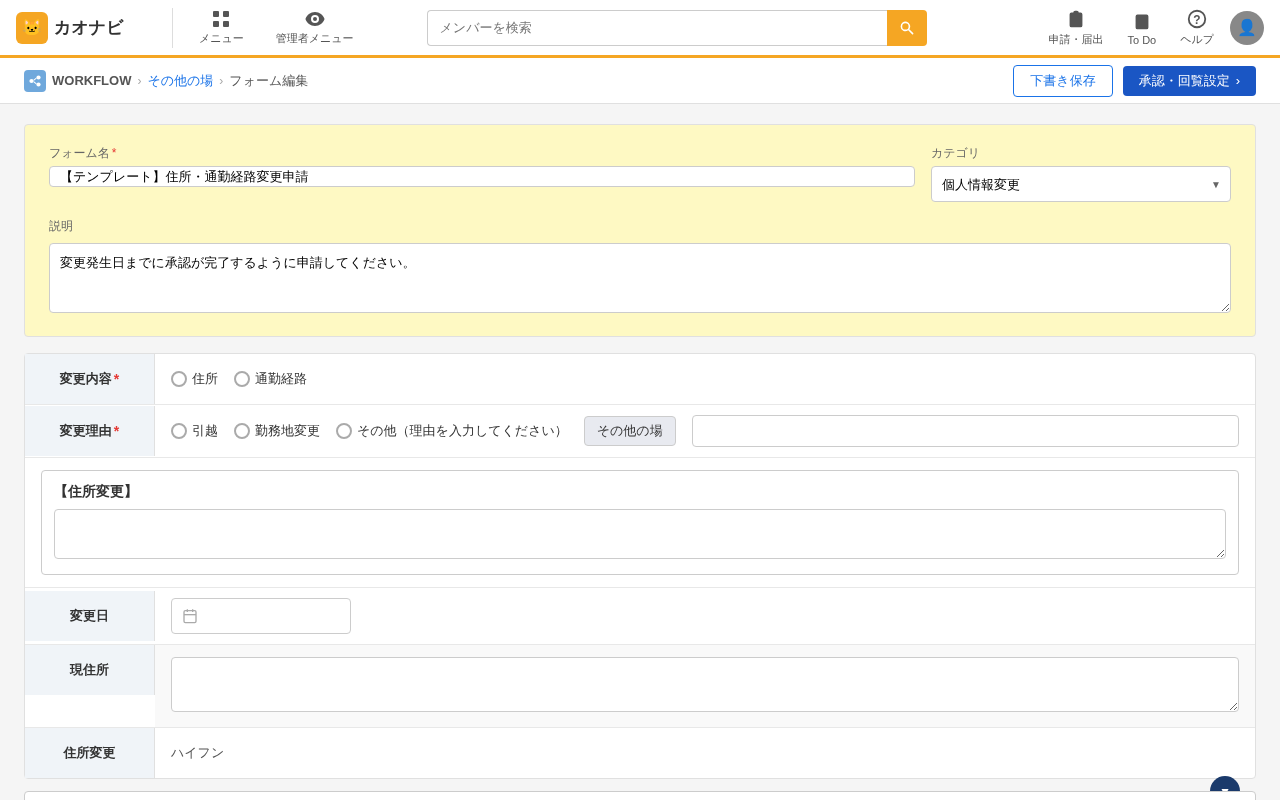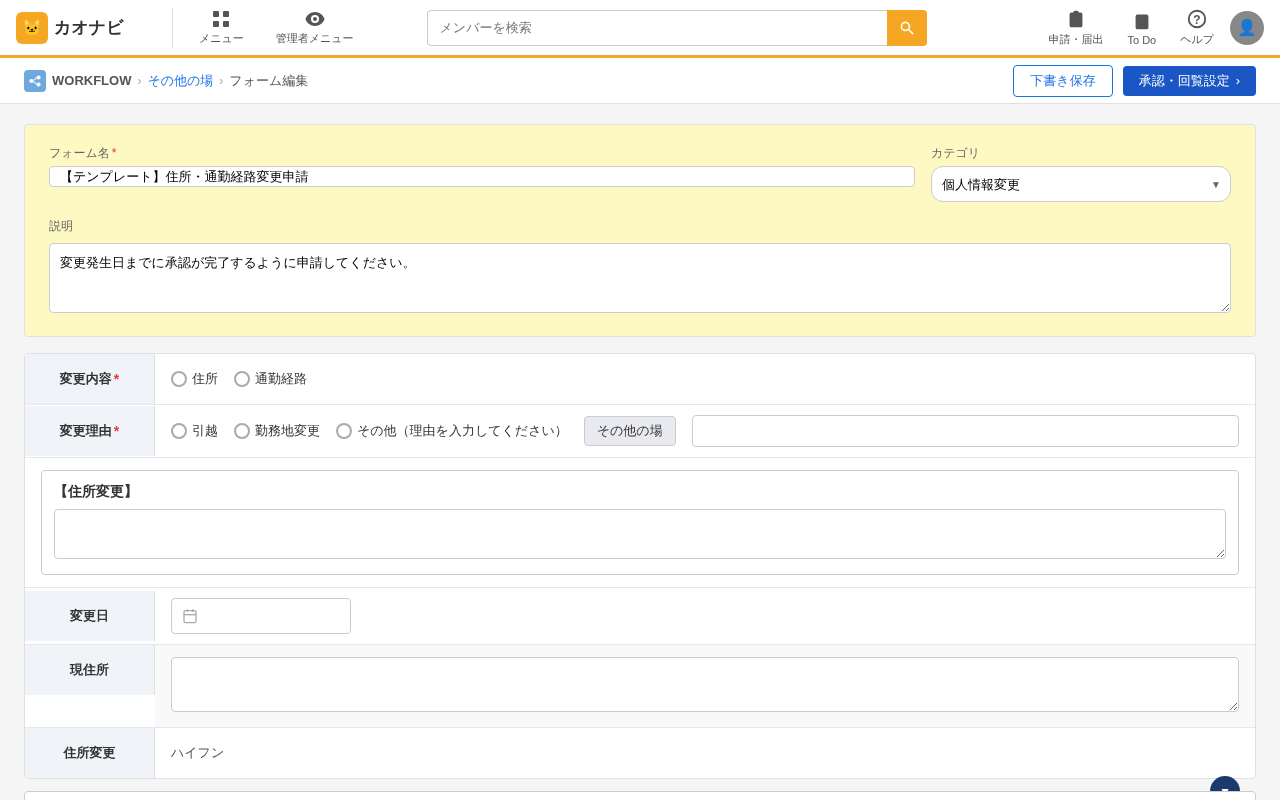--- a/index.html
+++ b/index.html
@@ -211,21 +211,21 @@
       border-radius: 4px;
       min-height: 80px;
       padding: 10px;
       font-size: 13px;
       resize: vertical;
       outline: none;
     }
     .select-input {
       width: 100%;
       border: 1px solid #ccc;
-      border-radius: 12px;
+      border-radius: 4px;
       height: 36px;
       padding: 0 10px;
       font-size: 13px;
       outline: none;
       appearance: none;
       background: #fff;
       cursor: pointer;
     }
     .select-wrap {
       position: relative;

